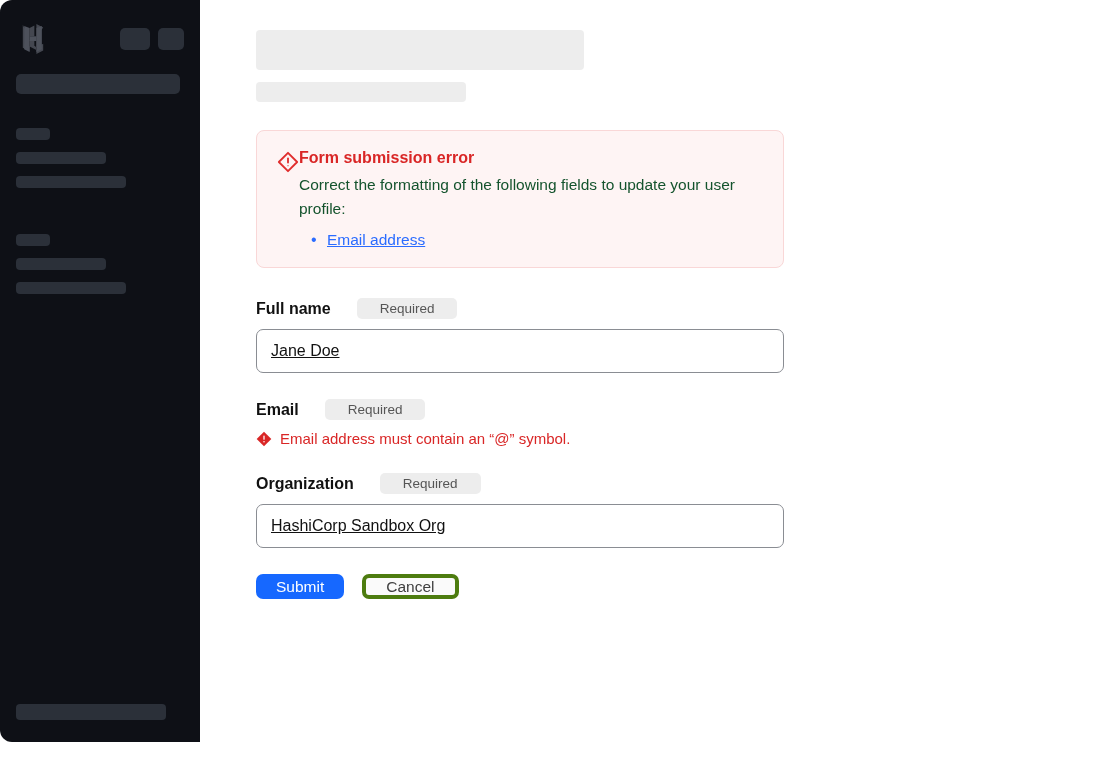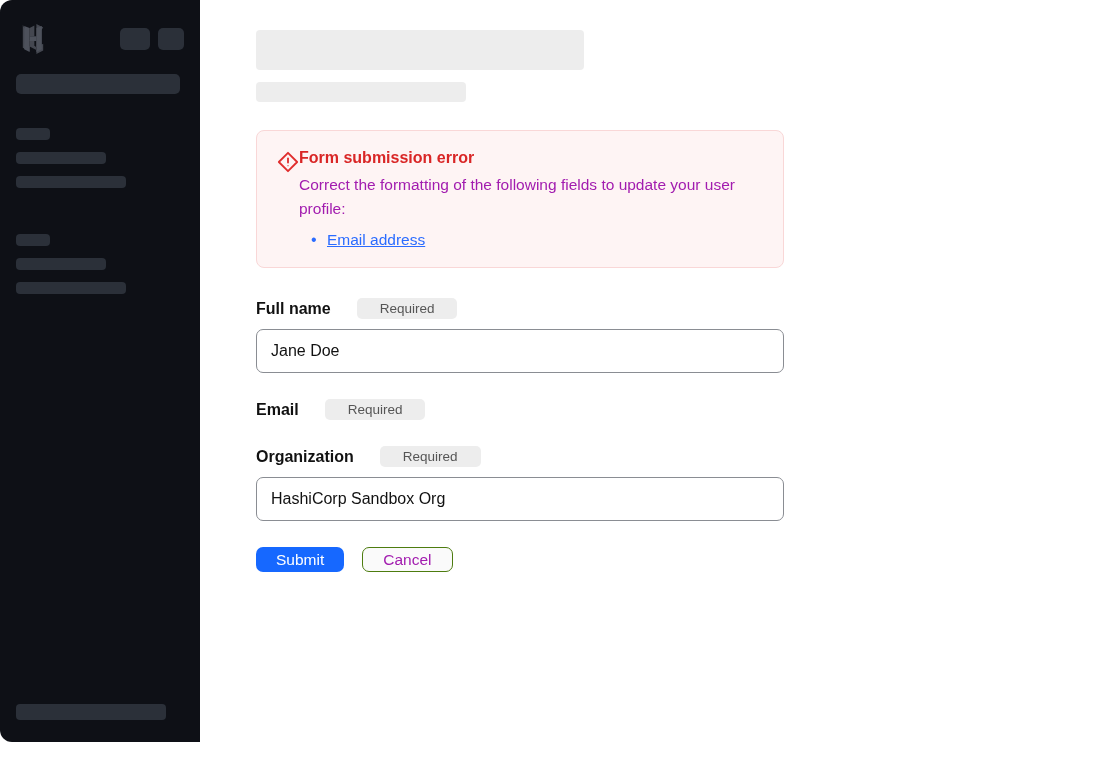--- a/index.html
+++ b/index.html
@@ -98,21 +98,21 @@
     margin-top: 2px;
   }
   .alert-body { flex: 1; }
   .alert-title {
     color: #d92626;
     font-weight: 600;
     font-size: 16px;
     margin-bottom: 6px;
   }
   .alert-desc {
-    color: #a21caf;
+    color: #14532d;
     font-size: 15.5px;
     line-height: 1.55;
     margin-bottom: 10px;
   }
   .alert-list {
     list-style: none;
     padding-left: 12px;
   }
   .alert-list li {
     position: relative;
@@ -154,20 +154,21 @@
   .input {
     width: 100%;
     height: 44px;
     border: 1px solid #8a8d93;
     border-radius: 7px;
     padding: 0 14px;
     font-size: 16px;
     color: #111;
     background: #fff;
     font-family: inherit;
+    text-decoration: underline;
   }
   .input.error {
     border-color: #d92626;
   }
   .field-error {
     display: flex;
     align-items: center;
     gap: 8px;
     margin-top: 10px;
     color: #d92626;
@@ -193,22 +194,22 @@
     justify-content: center;
     font-family: inherit;
   }
   .btn-primary {
     background: #1668ff;
     color: #fff;
     border: none;
   }
   .btn-secondary {
     background: #fafafa;
-    color: #a21caf;
-    border: 1px solid #4d7c0f;
+    color: #404040;
+    border: 4px solid #4d7c0f;
   }
 </style>
 </head>
 <body>
 
 <div class="app-frame">
 
   <aside class="sidebar">
     <div class="sidebar-top">
       <svg class="logo" viewBox="0 0 50 50" fill="currentColor">
@@ -267,20 +268,28 @@
           <span class="badge">Required</span>
         </div>
         <input class="input" type="text" value="Jane Doe" style="">
       </div>
 
       <div class="field">
         <div class="label-row">
           <span class="label">Email</span>
           <span class="badge">Required</span>
         </div>
+        <div class="field-error">
+          <svg viewBox="0 0 24 24" fill="currentColor">
+            <path d="M12 1 L23 12 L12 23 L1 12 Z"></path>
+            <rect x="11" y="7" width="2" height="6" fill="#fef4f4"></rect>
+            <circle cx="12" cy="16.2" r="1.2" fill="#fef4f4"></circle>
+          </svg>
+          <span>Email address must contain an “@” symbol.</span>
+        </div>
       </div>
 
       <div class="field">
         <div class="label-row">
           <span class="label">Organization</span>
           <span class="badge">Required</span>
         </div>
         <input class="input" type="text" value="HashiCorp Sandbox Org" style="">
       </div>
 

